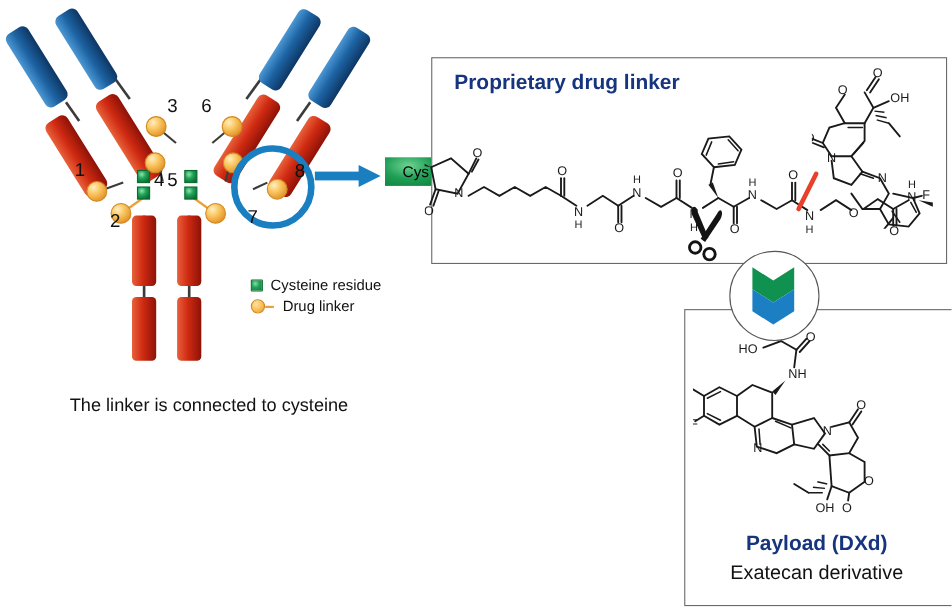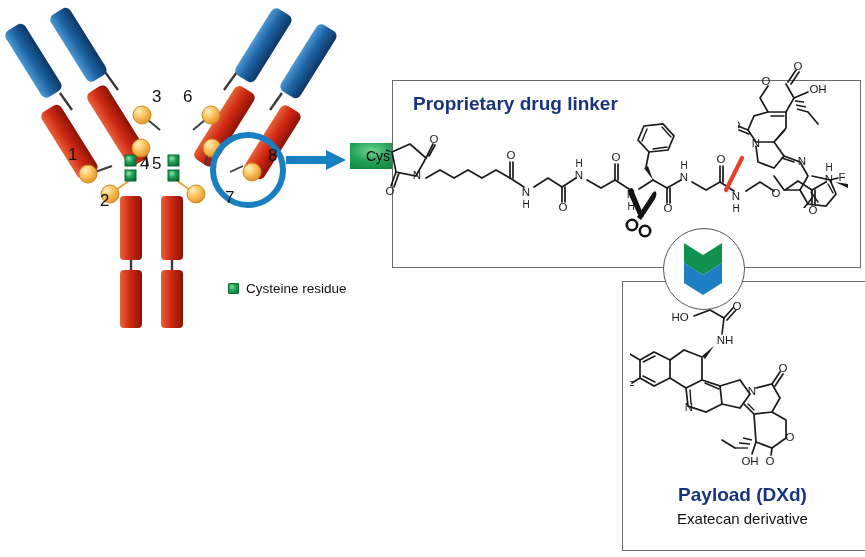--- a/index.html
+++ b/index.html
@@ -4,41 +4,41 @@
 <style>
   html,body{margin:0;padding:0;background:#ffffff;}
   body{width:865px;height:557px;position:relative;overflow:hidden;
        font-family:"Liberation Sans","DejaVu Sans",sans-serif;}
   .abs{position:absolute;}
   
   #antibody-group{position:absolute;left:0;top:0;width:390px;height:330px;}
   .num-label{position:absolute;font-size:17px;color:#111;font-weight:400;
              font-family:"Liberation Sans",sans-serif;line-height:1;}
   
-  #legend{position:absolute;left:228px;top:250px;width:160px;margin-top:29px;}
+  #legend{position:absolute;left:228px;top:250px;width:160px;}
   .legend-row{display:flex;align-items:center;height:19px;}
   .legend-label{font-size:13.5px;color:#111;margin-left:7px;white-space:nowrap;}
   .sw-cys{width:11px;height:11px;border-radius:1px;
           background:radial-gradient(circle at 35% 32%, #7ddf9c 0%, #22a35a 42%, #0a7a36 100%);
           border:1px solid #0a6b30;box-sizing:border-box;display:inline-block;}
   .sw-dl{position:relative;width:22px;height:13px;display:inline-block;}
   .sw-dl .ball{position:absolute;left:0;top:0;width:13px;height:13px;border-radius:50%;
                background:radial-gradient(circle at 34% 30%, #ffe3a6 0%, #fbc55f 45%, #e8992c 100%);
                border:1px solid #d08a22;box-sizing:border-box;}
   .sw-dl .stem{position:absolute;left:13px;top:6px;width:8px;height:1.6px;background:#e8a23a;}
   
   #caption-block{position:absolute;left:10px;top:358px;width:360px;text-align:center;}
   .cap-title{font-size:19.5px;font-weight:bold;color:#17357e;letter-spacing:0.1px;line-height:1.22;}
   .cap-sub{font-size:16.5px;color:#111;line-height:1.27;margin-top:1px;}
   
   .panel{position:absolute;border:1.6px solid #6a6a6a;background:#fff;box-sizing:border-box;}
-  #panel-linker{left:392px;top:52px;width:469px;height:188px;margin-top:28px;}
+  #panel-linker{left:392px;top:52px;width:469px;height:188px;}
   #panel-payload{left:622px;top:281px;width:286px;height:270px;}
   .panel-title{font-size:19px;font-weight:bold;color:#17357e;}
-  .panel-sub{font-size:15px;color:#111;}
+  .panel-sub{font-size:18px;color:#111;}
   #linker-title{position:absolute;left:20px;top:12px;}
   #payload-title{position:absolute;left:0;top:202px;width:239px;text-align:center;}
   #payload-sub{position:absolute;left:0;top:228px;width:239px;text-align:center;}
   
   #cys-box{position:absolute;left:350px;top:143px;width:56px;height:26px;
            background:radial-gradient(ellipse at 38% 30%, #6fd492 0%, #1f9e56 45%, #0b7a35 100%);
            display:flex;align-items:center;justify-content:center;}
   #cys-box span{font-size:14px;color:#000;font-family:"Liberation Sans",sans-serif;}
   
   #arrow-to-cys{position:absolute;left:286px;top:148px;}
@@ -171,23 +171,31 @@
   <div class="num-label" style="left:183px;top:88px;">6</div>
   <div class="num-label" style="left:225px;top:189px;">7</div>
   <div class="num-label" style="left:268px;top:147px;">8</div>
 </div>
 
 <div id="legend">
   <div class="legend-row">
     <span class="sw-cys"></span>
     <span class="legend-label">Cysteine residue</span>
   </div>
+  <div class="legend-row">
+    <span class="sw-dl">
+        <span class="ball"></span>
+        <span class="stem"></span>
+      </span>
+    <span class="legend-label">Drug linker</span>
+  </div>
 </div>
 
 <div id="caption-block">
+  <div class="cap-sub">The linker is connected to cysteine</div>
 </div>
 
 <div id="arrow-to-cys">
   <svg width="62" height="24" viewBox="0 0 62 24">
     <rect x="0" y="8" width="42" height="8" fill="#1a7fc1"></rect>
     <polygon points="40,2 60,12 40,22" fill="#1a7fc1"></polygon>
   </svg>
 </div>
 <div id="cys-box">
   <span>Cys</span>

